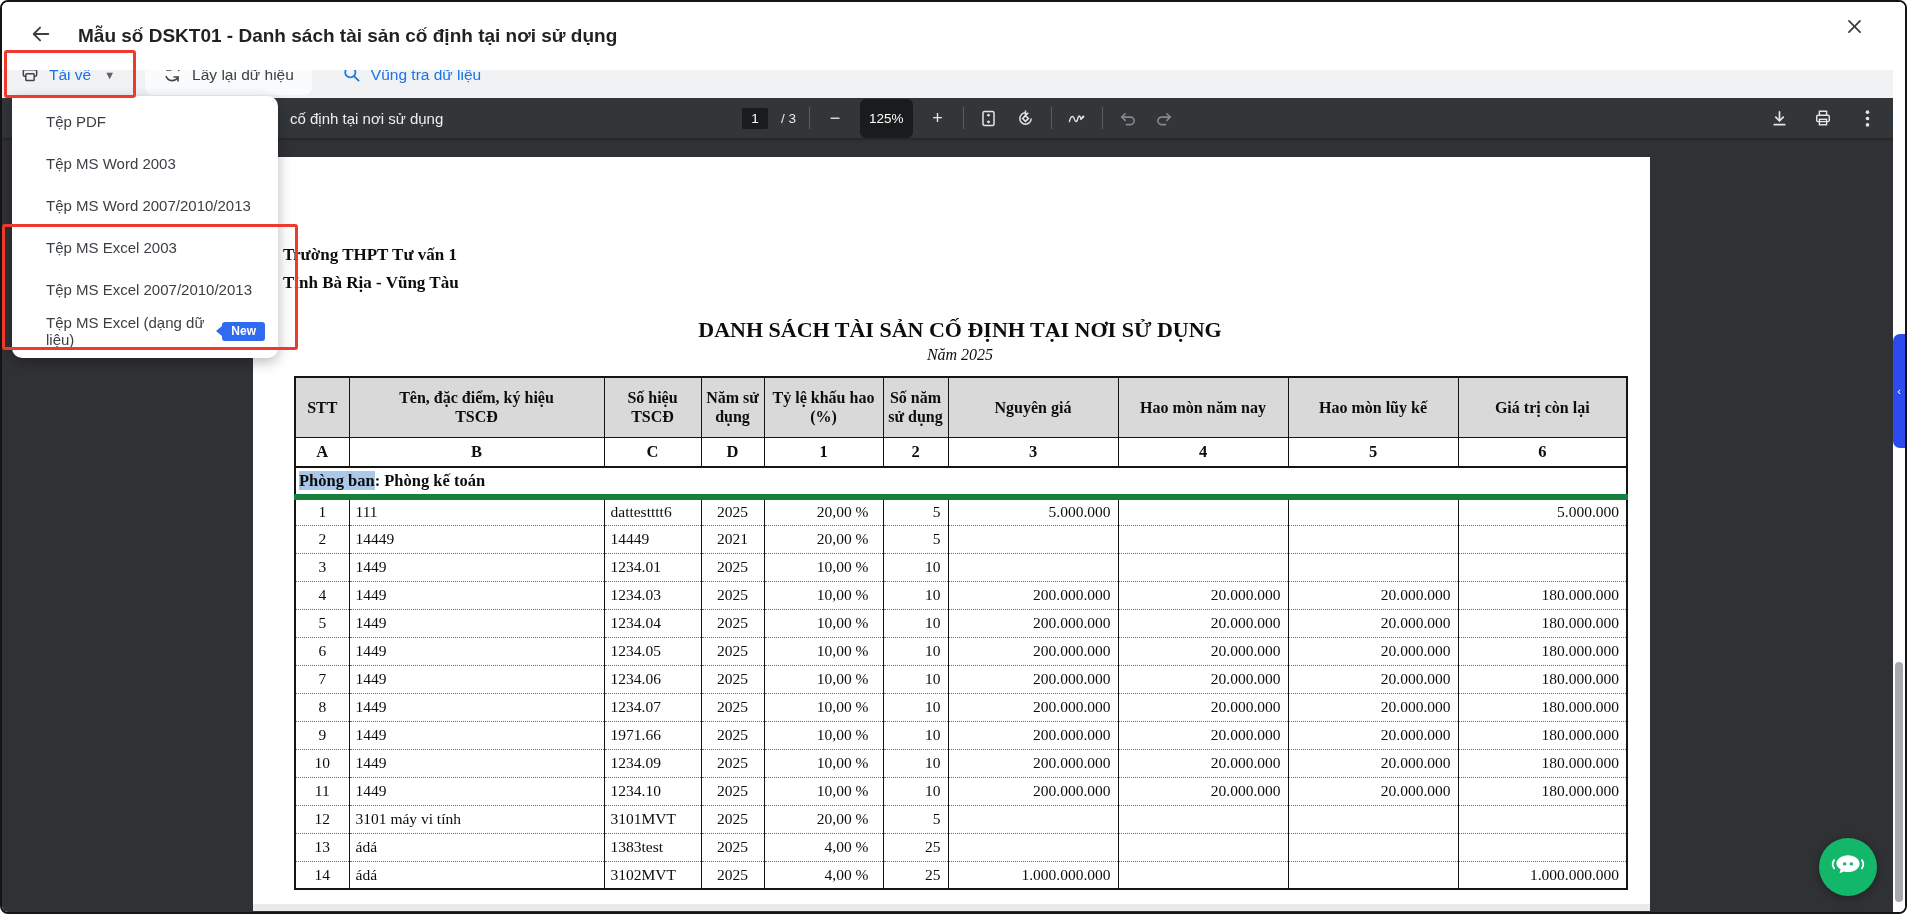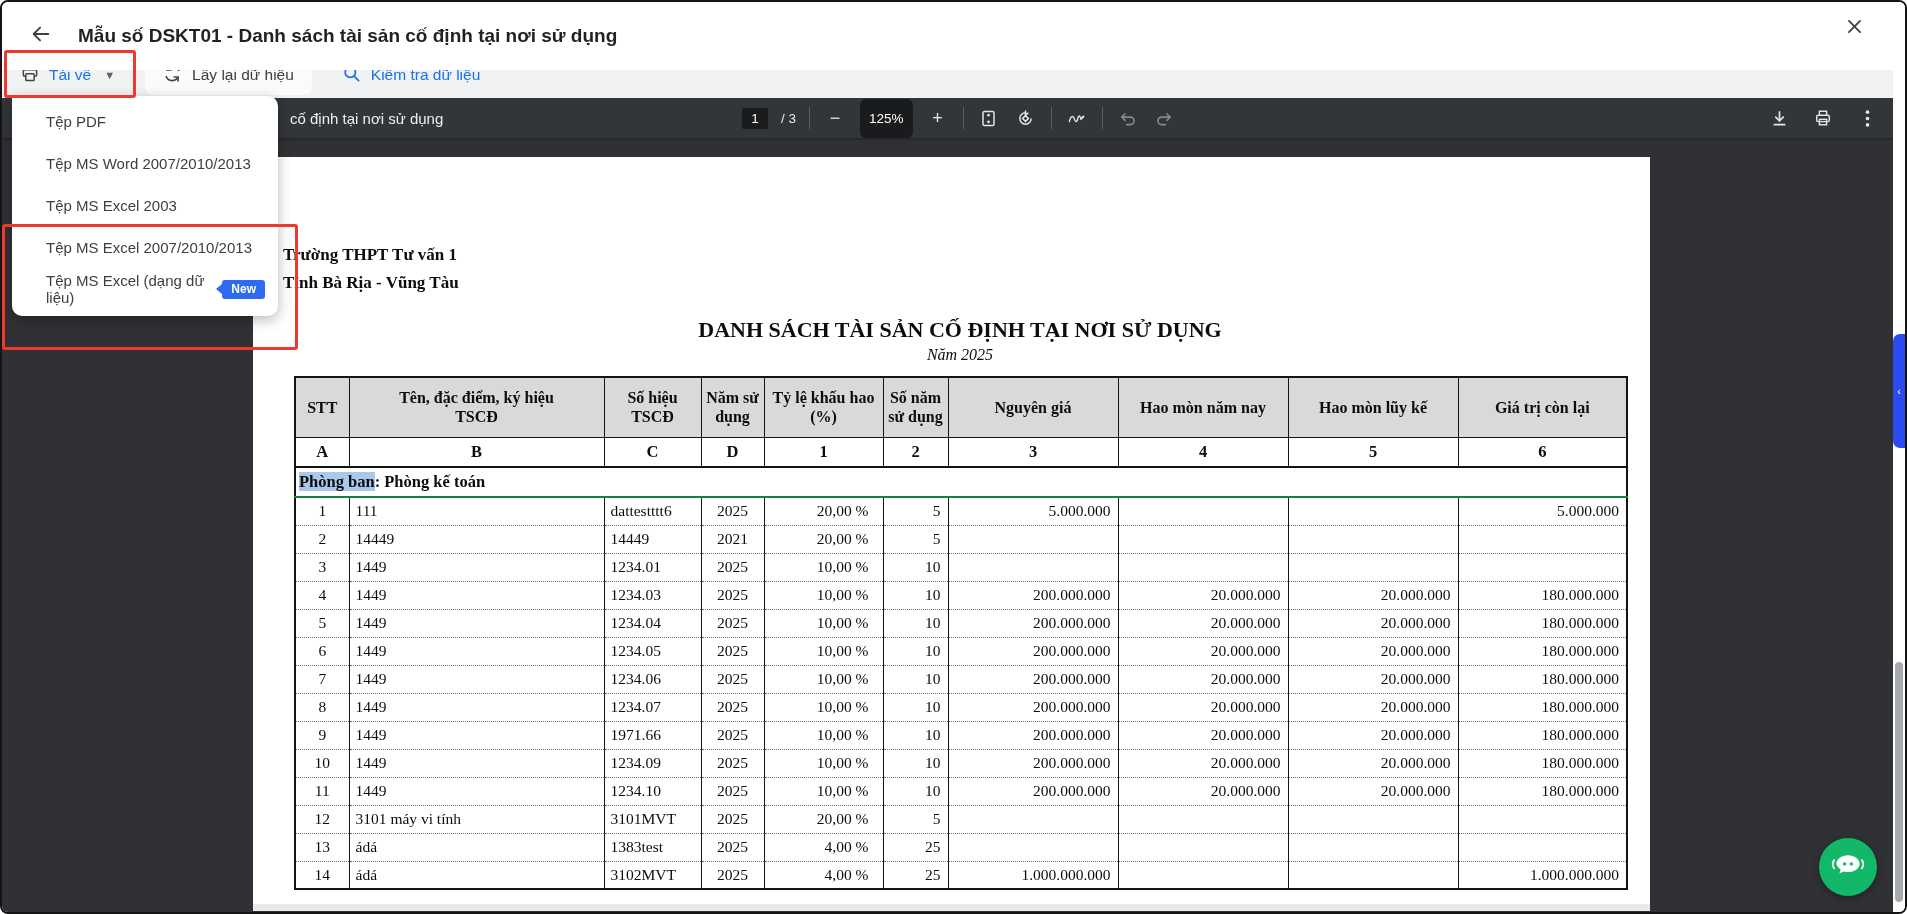--- a/index.html
+++ b/index.html
@@ -41,21 +41,21 @@
   
   .page { position: absolute; left: 251px; top: 19px; width: 1397px; height: 747px; background: #fff; padding-top: 84px; font-family: "Liberation Serif", serif; color: #0d0d0d; overflow: hidden; }
   .org-line { margin-left: 30px; font-size: 17px; font-weight: bold; line-height: 28px; }
   .doc-title { margin: 20px 24px 0 41px; text-align: center; font-size: 22px; font-weight: bold; }
   .doc-subtitle { margin: 3px 24px 0 41px; text-align: center; font-size: 16px; font-style: italic; }
 
   table.report { margin: 12px 0 0 41px; width: 1332px; border-collapse: collapse; table-layout: fixed; border: 2px solid #141414; }
   .report th { background: #d9d9d9; border: 1px solid #141414; font-size: 16px; font-weight: bold; text-align: center; vertical-align: middle; height: 60px; line-height: 1.2; padding: 2px 4px; }
   .report th.th-name { padding: 2px 30px; }
   .report tr.letters td { border: 1px solid #141414; border-bottom: 2px solid #141414; height: 30px; font-size: 16.5px; font-weight: bold; text-align: center; }
-  .report tr.group-row td { border-bottom: 2px solid #15803d; height: 30px; font-size: 16.5px; font-weight: bold; text-align: left; padding-left: 3px; }
+  .report tr.group-row td { border-bottom: 6px solid #15803d; height: 30px; font-size: 16.5px; font-weight: bold; text-align: left; padding-left: 3px; }
   .hl { background: #aac9ea; }
   .report tbody td.cell { border-left: 1px solid #141414; border-right: 1px solid #141414; border-top: 1px dotted #6b6b6b; height: 28px; font-size: 15.5px; padding: 1px 4px; }
   .report tbody tr.data-row:first-of-type td.cell { border-top: 1px solid #141414; }
   .report tbody tr:last-child td.cell { border-bottom: 1px dotted #6b6b6b; }
   .al-c { text-align: center; } .al-l { text-align: left; padding-left: 6px !important; }
   .al-num { text-align: right; padding-right: 7px !important; }
   .al-pct { text-align: right; padding-right: 14px !important; }
 
   .page-bottom-strip { position: absolute; left: 251px; top: 766px; width: 1397px; height: 7px; background: #e9eaec; }
 
@@ -124,21 +124,21 @@
       </span>
       <span class="lbl">Lấy lại dữ hiệu</span>
     </div>
     <div class="btn-check">
       <span class="icon-blue">
         <svg width="19" height="19" viewBox="0 0 24 24" fill="none" stroke="currentColor" stroke-width="2.2" stroke-linecap="round">
             <circle cx="10.5" cy="10.5" r="6.5"></circle>
             <line x1="15.5" y1="15.5" x2="21" y2="21"></line>
           </svg>
       </span>
-      <span class="lbl">Kiểm tra dữ liệu</span>
+      <span class="lbl">Vũng tra dữ liệu</span>
     </div>
   </div>
 
   <div class="pdf-toolbar">
     <div class="pdf-doc-title">cố định tại nơi sử dụng</div>
     <div class="pdf-controls">
       <span class="pg-box">1</span>
       <span class="pg-total">/ 3</span>
       <span class="tsep"></span>
       <span class="tbtn">−</span>
@@ -436,20 +436,23 @@
         </svg>
       </span>
     </div>
   </div>
 
   <div class="dropdown" id="download-menu">
       <div class="menu-item">
         <span>Tệp PDF</span>
       </div>
       <div class="menu-item">
+        <span>Tệp MS Word 2003</span>
+      </div>
+      <div class="menu-item">
         <span>Tệp MS Word 2007/2010/2013</span>
       </div>
       <div class="menu-item">
         <span>Tệp MS Excel 2003</span>
       </div>
       <div class="menu-item">
         <span>Tệp MS Excel 2007/2010/2013</span>
       </div>
       <div class="menu-item">
         <span>Tệp MS Excel (dạng dữ liệu)</span>

